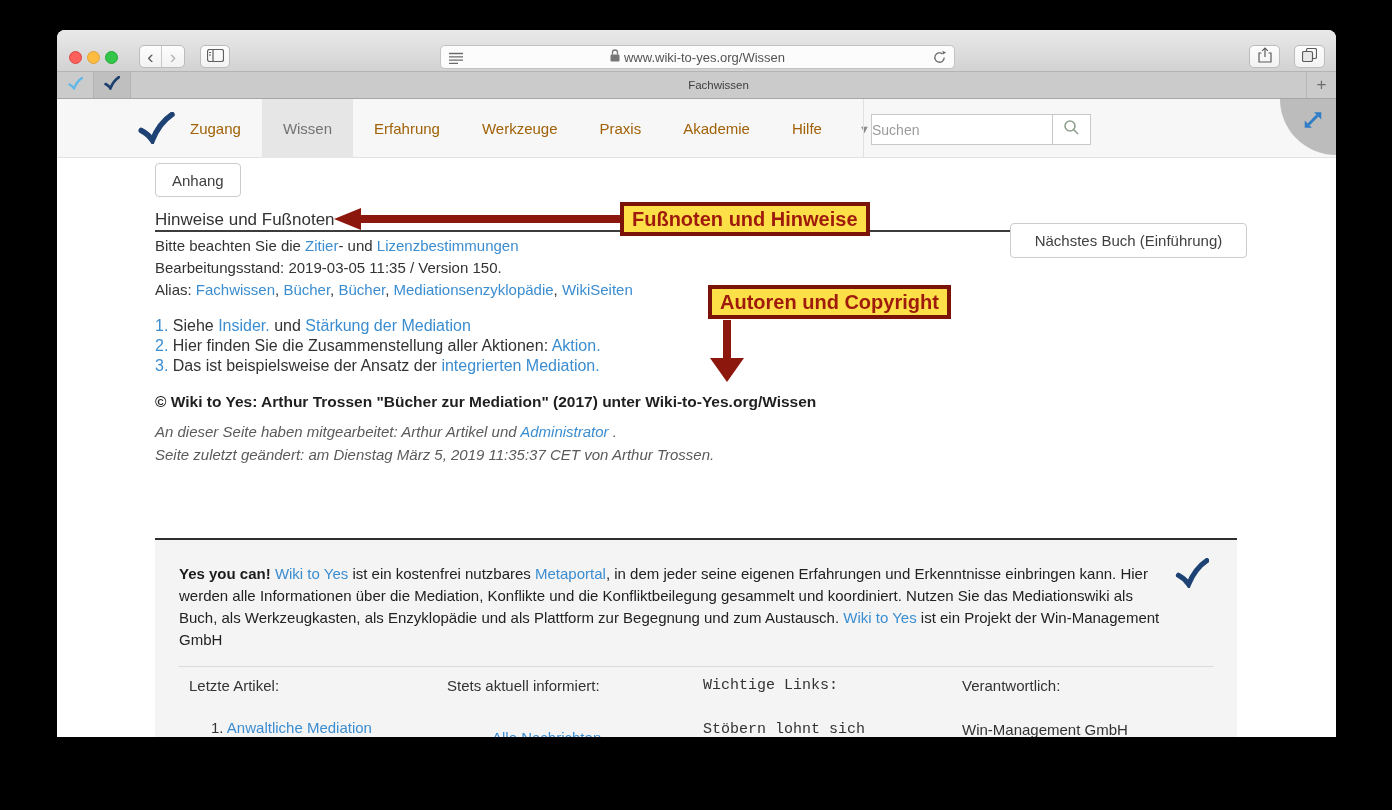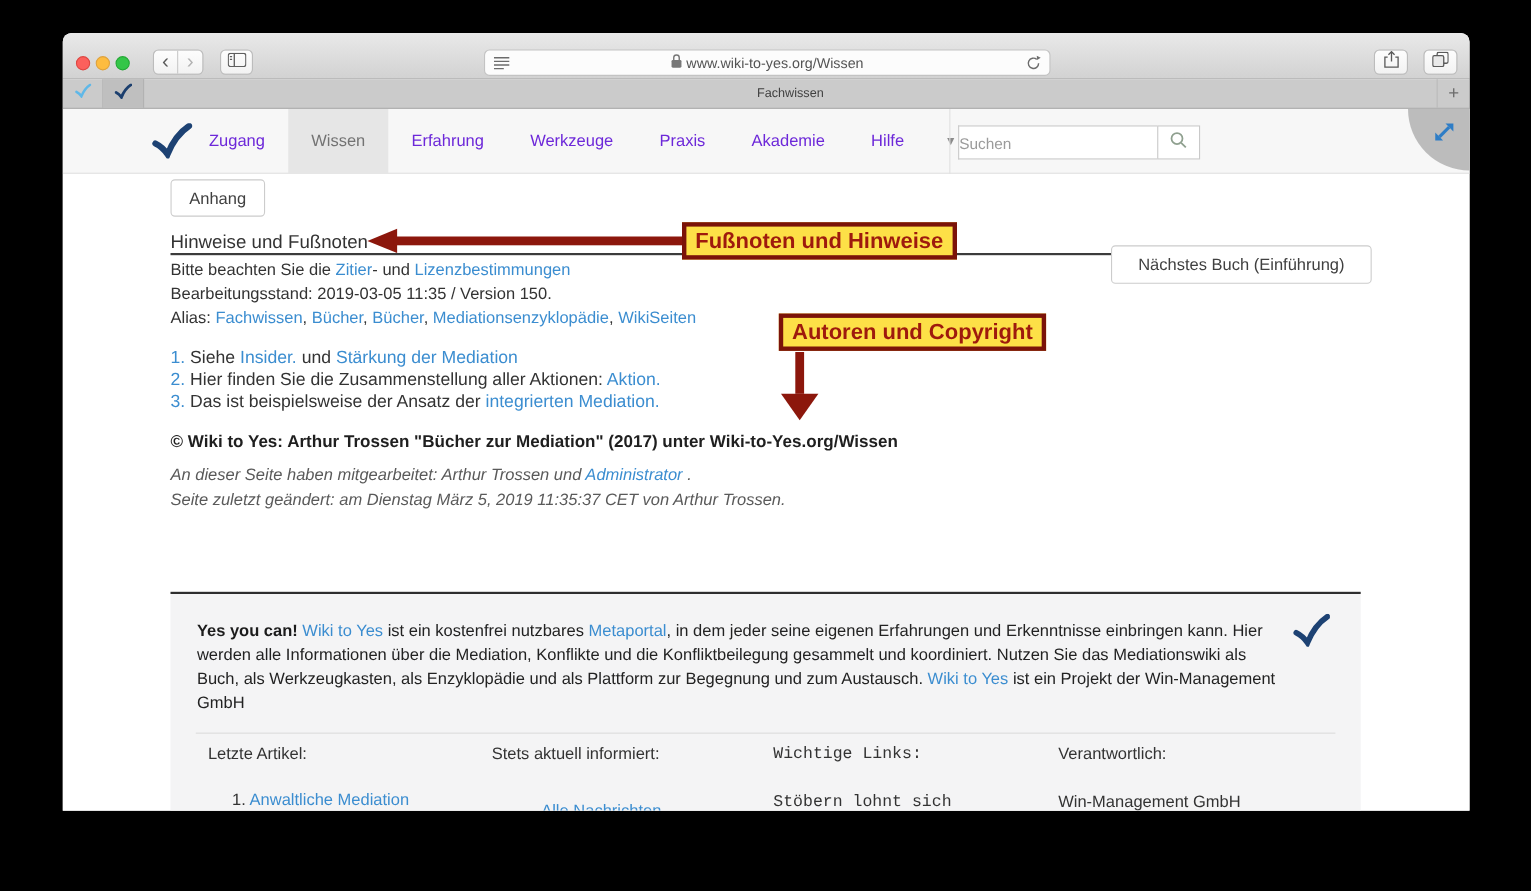--- a/index.html
+++ b/index.html
@@ -46,21 +46,21 @@
 
   
   .page { position:absolute; left:0; top:69px; width:1279px; height:638px; background:#fff; overflow:hidden; }
 
   
   .navbar { position:absolute; left:0; top:0; width:1279px; height:59px; background:#f7f7f7;
             border-bottom:1px solid #e2e2e2; }
   .logo { position:absolute; left:80px; top:13px; }
   .navitems { position:absolute; left:112px; top:0; height:59px; display:flex; list-style:none; }
   .navitems .item { height:59px; display:flex; align-items:center; padding:0 21px; font-size:15px;
-                    color:#6d28d9; cursor:pointer; }
+                    color:#a16207; cursor:pointer; }
   .navitems .item.active { background:#e6e6e6; color:#737373; }
   .navitems .item.caret { padding:0 16px; font-size:11px; color:#8a8a8a; }
   .navdivider { position:absolute; left:806px; top:0; width:1px; height:59px; background:#e0e0e0; }
   .searchwrap { position:absolute; left:814px; top:15px; height:31px; display:flex; }
   .searchwrap input { width:181px; height:31px; border:1px solid #c9c9c9; border-right:none; padding:0 0;
                       font-size:14px; color:#444; background:#fff; outline:none; font-family:"Liberation Sans",sans-serif; }
   .searchwrap input::placeholder { color:#9b9b9b; }
   .searchbtn { width:39px; height:31px; border:1px solid #c9c9c9; background:#fff; display:flex;
                align-items:center; justify-content:center; cursor:pointer; }
   .expandwidget { position:absolute; right:0; top:0; width:56px; height:56px; background:rgba(130,130,130,0.5);
@@ -279,21 +279,21 @@
 
     <div class="footnotes">
       <div><span class="num">1.</span> <span>Siehe </span><span class="lnk">Insider.</span><span> und </span><span class="lnk">Stärkung der Mediation</span></div>
       <div><span class="num">2.</span> <span>Hier finden Sie die Zusammenstellung aller Aktionen: </span><span class="lnk">Aktion.</span></div>
       <div><span class="num">3.</span> <span>Das ist beispielsweise der Ansatz der </span><span class="lnk">integrierten Mediation.</span></div>
     </div>
 
     <div class="copyright">© Wiki to Yes: Arthur Trossen "Bücher zur Mediation" (2017) unter Wiki-to-Yes.org/Wissen</div>
 
     <div class="contrib">
-      <div><span>An dieser Seite haben mitgearbeitet: Arthur Trossen und </span><span class="lnk">Administrator</span><span> .</span></div>
+      <div><span>An dieser Seite haben mitgearbeitet: Arthur Artikel und </span><span class="lnk">Administrator</span><span> .</span></div>
       <div>Seite zuletzt geändert: am Dienstag März 5, 2019 11:35:37 CET von Arthur Trossen.</div>
     </div>
 
 
     <div class="divider2"></div>
 
     <div class="footerbox">
       <div class="para"><b>Yes you can! </b><span class="lnk">Wiki to Yes</span><span> ist ein kostenfrei nutzbares </span><span class="lnk">Metaportal</span><span>, in dem jeder seine eigenen Erfahrungen und Erkenntnisse einbringen kann. Hier werden alle Informationen über die Mediation, Konflikte und die Konfliktbeilegung gesammelt und koordiniert. Nutzen Sie das Mediationswiki als Buch, als Werkzeugkasten, als Enzyklopädie und als Plattform zur Begegnung und zum Austausch. </span><span class="lnk">Wiki to Yes</span><span> ist ein Projekt der Win-Management GmbH</span></div>
       <span class="foot-check">
         <svg width="34" height="30" viewBox="0 0 30 26">

